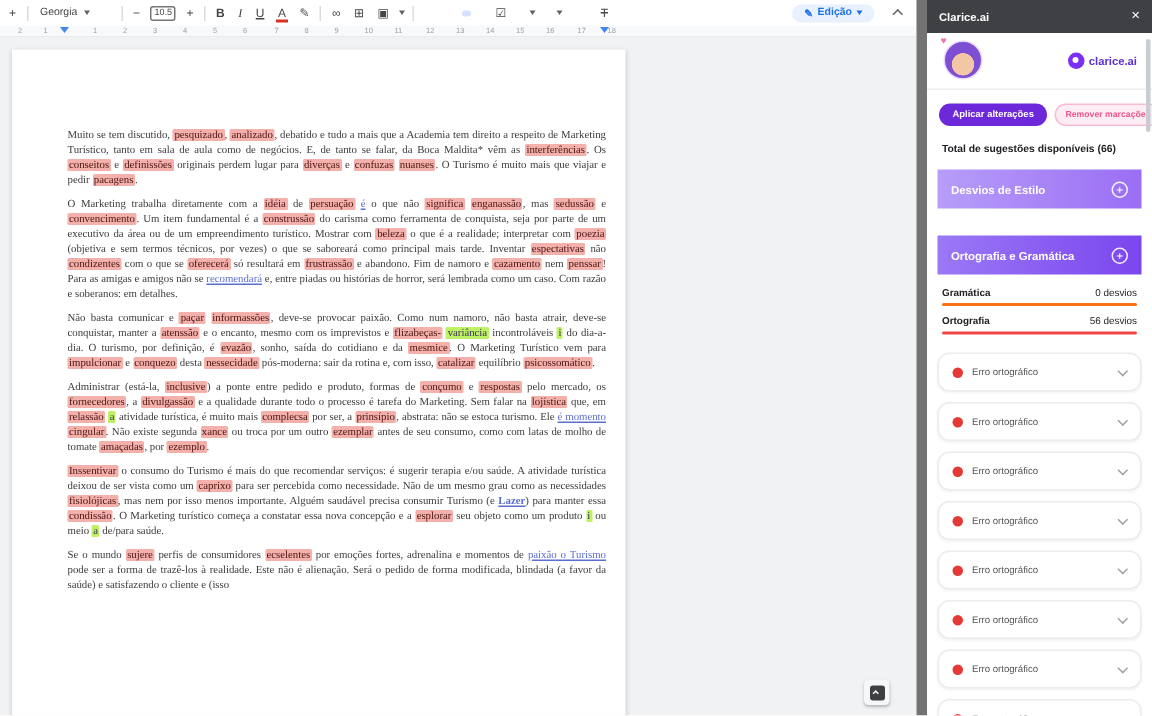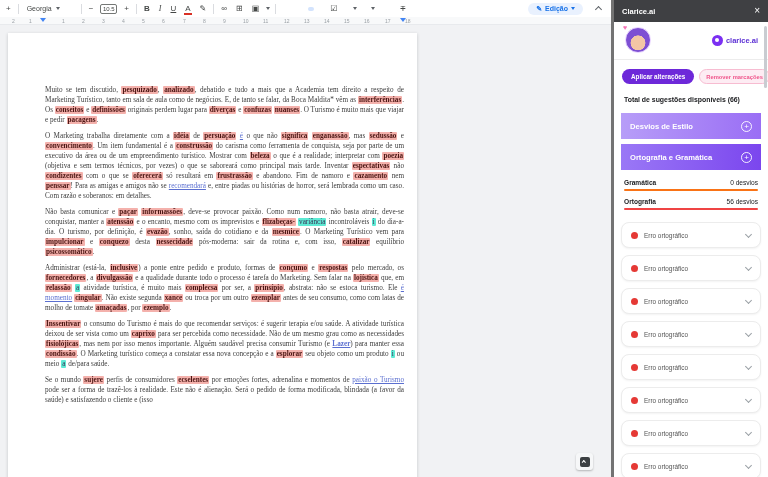--- a/index.html
+++ b/index.html
@@ -35,33 +35,33 @@
   .rmark { position:absolute; top:1px; width:0; height:0; border-left:3px solid transparent;
            border-right:3px solid transparent; border-top:4px solid #4285f4; }
 
   
   .doc-viewport { position:absolute; left:0; top:25px; width:611px; height:452px; background:#f1f2f4; }
   .page { position:absolute; left:8px; top:8px; width:409px; height:470px; background:#fff;
           box-shadow:0 1px 3px rgba(60,64,67,.25); padding:52px 13px 0 37px; }
   .doc-text { font-family:"Liberation Serif","DejaVu Serif",serif; font-size:7.2px; line-height:10px;
               color:#3c3c3c; text-align:justify; }
   .para { margin-bottom:6px; }
-  .hl { background:#f4b1ac; color:#4a1512; font-weight:bold; padding:0 1px; border-radius:1px; }
-  .sl { background:#5eead4; color:#3a3357; padding:0 1px; border-radius:1px; }
+  .hl { background:#f4b1ac; color:#4a1512; font-weight:normal; padding:0 1px; border-radius:1px; }
+  .sl { background:#bef264; color:#3a3357; padding:0 1px; border-radius:1px; }
   .ul { color:#5b6fd0; text-decoration:underline; }
   .float-btn { position:absolute; left:576px; top:428px; width:17px; height:17px; background:#f6f7f8;
                border-radius:3px; box-shadow:0 1px 2px rgba(0,0,0,.25); display:flex; align-items:center;
                justify-content:center; cursor:pointer; }
   .float-btn .inner { width:10px; height:10px; background:#3c4043; border-radius:2px; display:flex;
                       align-items:center; justify-content:center; }
   .float-btn .arrow { width:3px; height:3px; border-left:1px solid #fff; border-top:1px solid #fff; transform:rotate(45deg) translateY(1px); }
 
   
   .sidebar { position:absolute; left:611px; top:0; width:157px; height:477px; background:#fff;
-             border-left:3px solid #737373; }
+             border-left:7px solid #737373; }
   .sb-header { height:22px; background:#3f4043; color:#fff; display:flex; align-items:center;
                justify-content:space-between; padding:0 8px; }
   .sb-title { font-size:7.5px; font-weight:bold; }
   .sb-close { font-size:10px; cursor:pointer; line-height:1; }
   .sb-scroll { position:absolute; right:1px; top:26px; width:3px; height:62px; background:#c9ccd1; border-radius:2px; }
   .sb-row1 { display:flex; align-items:center; justify-content:space-between; padding:5px 10px 5px 11px; }
   .avatar { position:relative; width:26px; height:26px; border-radius:50%;
             background:radial-gradient(circle at 50% 62%, #f3c6a5 0 38%, #7d4fd3 40% 100%);
             border:1.5px solid #e9d5ff; }
   .avatar .heart { position:absolute; left:-3px; top:-4px; color:#f472b6; font-size:7px; }
@@ -73,21 +73,21 @@
   .sb-divider { height:1px; background:#ececec; margin:1px 0 0; }
   .sb-actions { display:flex; gap:5px; padding:9px 8px 0; }
   .btn-apply { background:#6d28d9; color:#fff; font-size:6.3px; font-weight:bold; border:none;
                border-radius:10px; padding:4px 9px; cursor:pointer; white-space:nowrap; }
   .btn-remove { background:#fdecf3; color:#f0568c; font-size:5.8px; font-weight:bold;
                 border:1px solid #f7bcd1; border-radius:9px; padding:3px 6px; cursor:pointer; white-space:nowrap; }
   .sb-summary { font-size:6.9px; font-weight:bold; color:#202124; margin:12px 10px 0; }
   .banner { margin:9px 7px 0; height:26px; border-radius:0; display:flex; align-items:center;
             justify-content:space-between; padding:0 9px; cursor:pointer; }
   .banner-1 { background:linear-gradient(90deg,#b79df8,#9a6ef5); margin-top:10px; }
-  .banner-2 { background:linear-gradient(90deg,#9a78f6,#7b46ee); margin-top:5px; }
+  .banner-2 { background:linear-gradient(90deg,#9a78f6,#7b46ee); margin-top:18px; }
   .banner-label { color:#fff; font-size:7.6px; font-weight:bold; }
   .plus-circle { width:11px; height:11px; border:1px solid rgba(255,255,255,.9); border-radius:50%;
                  color:#fff; font-size:8px; line-height:9px; text-align:center; }
   .stats { margin:9px 10px 0; }
   .stat { margin-bottom:7px; cursor:pointer; }
   .stat-row { display:flex; justify-content:space-between; font-size:6.6px; color:#202124; }
   .stat-label { font-weight:bold; }
   .stat-bar { height:2px; border-radius:2px; margin-top:3px; }
   .error-list { margin:12px 7px 0; display:flex; flex-direction:column; gap:7px; }
   .error-card { height:26px; background:#fff; border:1px solid #ececec; border-radius:8px;

